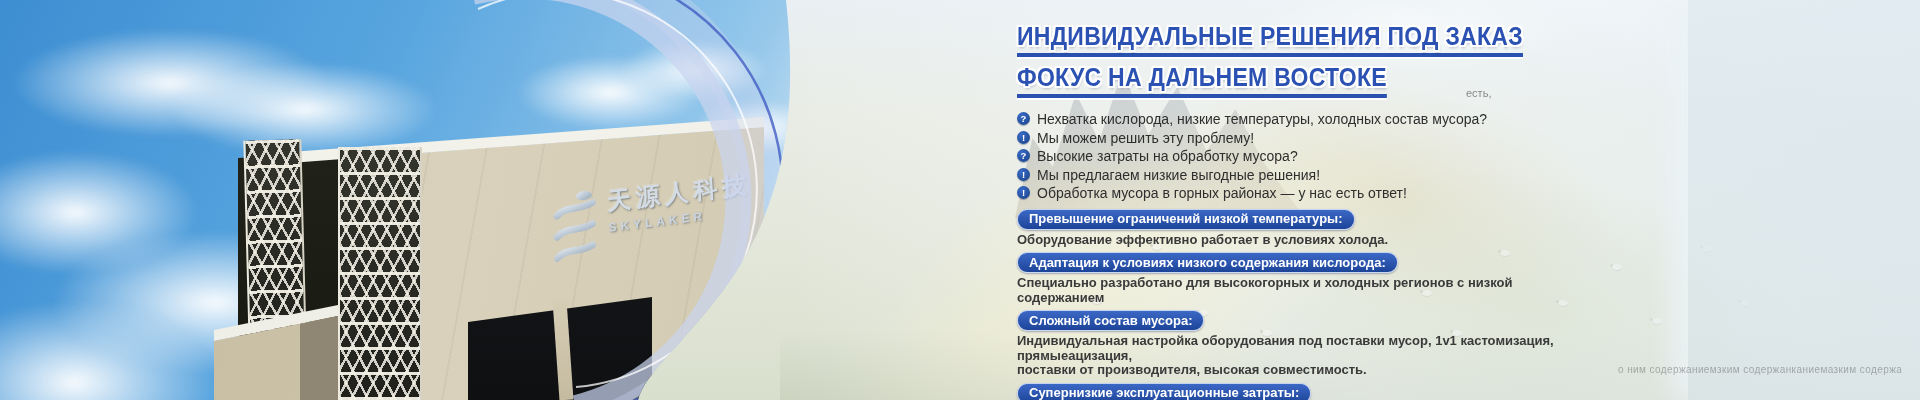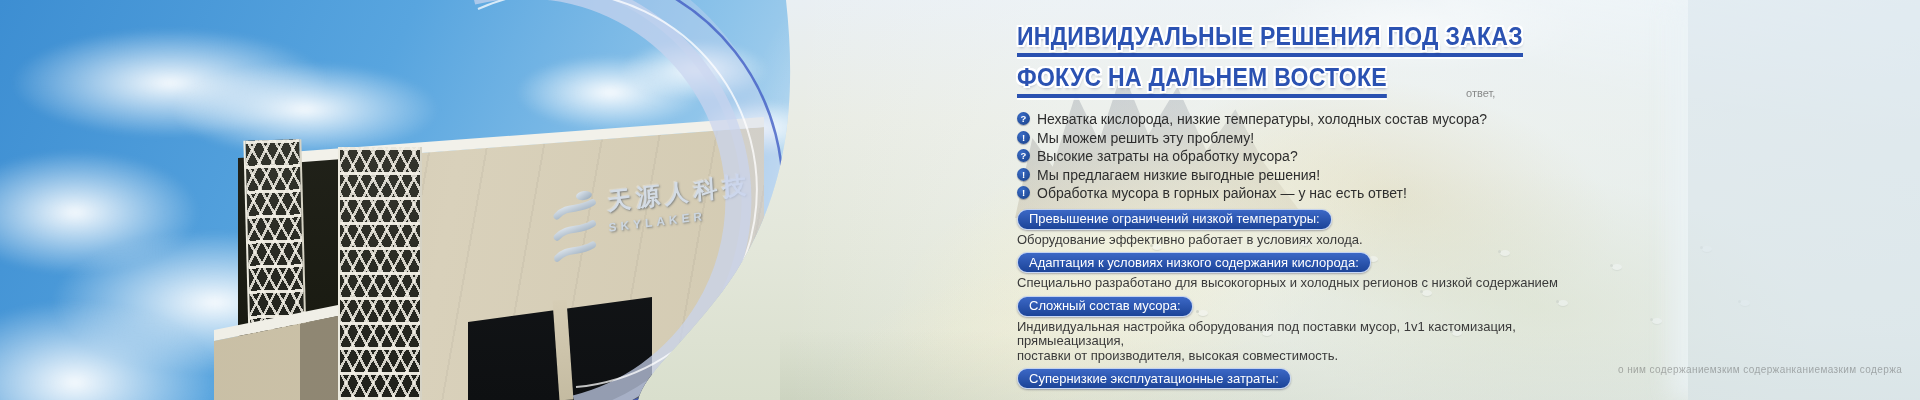--- a/index.html
+++ b/index.html
@@ -91,23 +91,23 @@
   .bullets{list-style:none;margin:8px 0 0;padding:0;}
   .bullets li{display:flex;align-items:flex-start;gap:7px;margin-bottom:4px;font-size:14px;line-height:14.5px;color:#2e2e2e;}
   .bicon{flex:0 0 auto;width:13px;height:13px;margin-top:0px;border-radius:50%;
     background:radial-gradient(circle at 35% 30%,#3a6cc6,#173f87);color:#fff;
     font-size:9.5px;font-weight:700;line-height:13px;text-align:center;
     box-shadow:0 1px 1px rgba(0,0,40,.3);}
   .sections{margin-top:8px;}
   .section{margin-bottom:5px;}
   .pill{display:inline-block;padding:1.5px 11px 2.5px;border-radius:10px;
     background:linear-gradient(180deg,#3c68c6,#1c4498);
-    border:1px solid rgba(226,236,255,.85);color:#fff;font-size:13px;font-weight:400;
+    border:1px solid rgba(226,236,255,.85);color:#fff;font-size:13px;font-weight:700;
     box-shadow:0 1px 2px rgba(0,0,40,.3);margin-bottom:3px;white-space:nowrap;}
-  .sbody{font-size:13px;line-height:14.5px;color:#3a3a3a;}
+  .sbody{font-size:13px;line-height:14.5px;color:#3a3a3a;font-weight:bold;}
 
   
   .ghost-top{position:absolute;left:1466px;top:87px;font-size:11px;color:#5c5c5c;opacity:.7;}
   .ghost-bottom{position:absolute;left:1618px;top:364px;width:302px;overflow:hidden;white-space:nowrap;
     font-size:10px;color:#454545;opacity:.4;letter-spacing:.4px;}
 </style>
 </head>
 <body>
 
 <div class="banner">
@@ -242,16 +242,16 @@
           <span>поставки от производителя, высокая совместимость.</span>
         </div>
       </div>
       <div class="section">
         <span class="pill">Супернизкие эксплуатационные затраты:</span>
         
       </div>
     </div>
   </div>
 
-  <div class="ghost-top">ответ,</div>
+  <div class="ghost-top">есть,</div>
   <div class="ghost-bottom">о ним содержаниемзким содержанканиемазким содержа</div>
 
 </div>
 
 </body></html>

